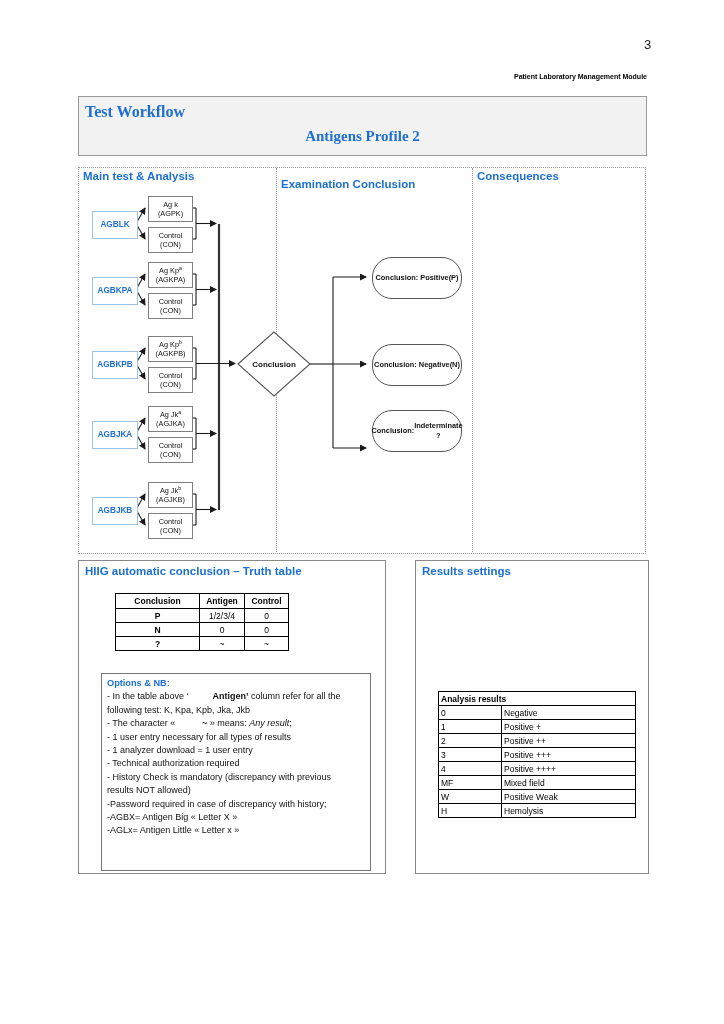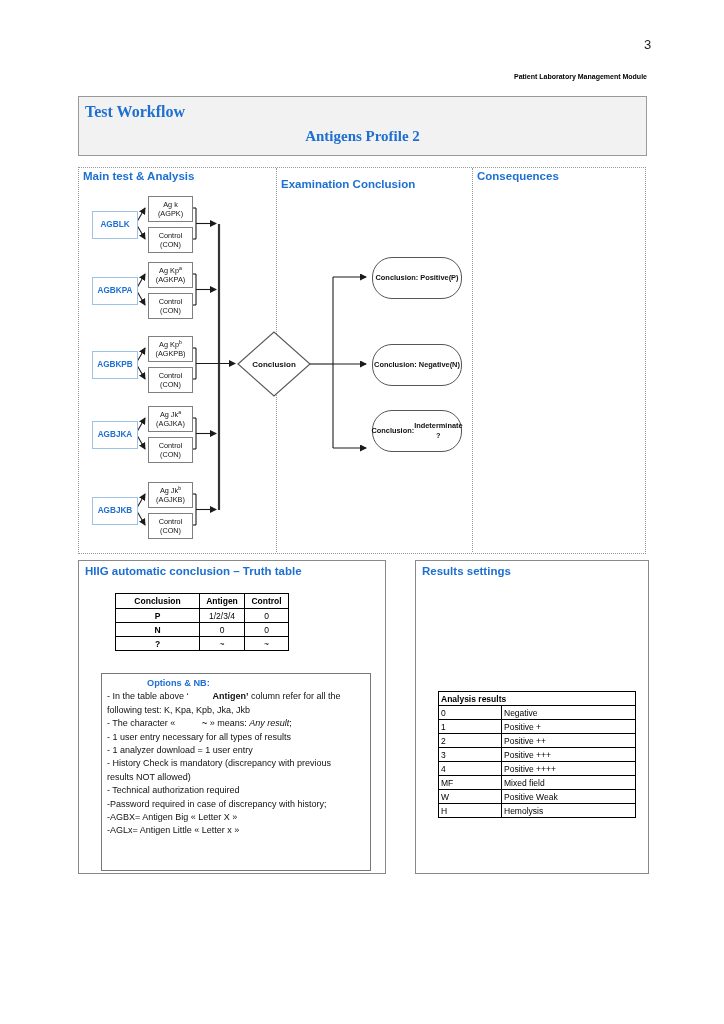--- a/index.html
+++ b/index.html
@@ -29,21 +29,21 @@
   .panel{border:1px solid #888;background:#fff;}
   table.dtable{border-collapse:collapse;font-size:8.5px;color:#000;}
   table.dtable td,table.dtable th{border:1px solid #000;padding:0 2px;height:13px;}
   table.truth th{height:14px;font-size:8.5px;}
   table.truth td,table.truth th{text-align:center;}
   table.truth .c0{width:79px;} table.truth .c1{width:40px;} table.truth .c2{width:39px;}
   table.res .c0{width:58px;} table.res .c1{width:129px;}
   td.thdr-teal{color:var(--teal,#0b8a8a);font-weight:bold;}
   td.thdr-blk{font-weight:bold;}
   .optbox{border:1px solid #777;background:#fff;padding:3px 5px;}
-  .opttitle{color:var(--accent,#1d6fd1);font-weight:bold;font-size:9.2px;line-height:13.4px;margin-left:40px;}
+  .opttitle{color:var(--accent,#1d6fd1);font-weight:bold;font-size:9.2px;line-height:13.4px;}
   .opt-lines{width:246px;font-size:9px;line-height:13.4px;color:#111;}
   .opt-lines .b{font-weight:bold;padding-left:24px;}
   .opt-lines .i{font-style:italic;}
   .coltitle{color:var(--accent,#1d6fd1);font-weight:bold;font-size:11.5px;}
 </style>
 </head>
 <body>
 
 <div id="page">
 
@@ -198,22 +198,22 @@
           </tr>
         </tbody>
     </table>
     <div class="abs optbox" style="left:22px;top:112px;width:258px;height:190px;">
       <div class="opttitle">Options &amp; NB:</div>
       <div class="opt-lines" id="options-lines">
           <div class="opt-line"><span>- In the table above ‘</span><span class="b">Antigen’</span><span> column refer for all the following test: K, Kpa, Kpb, Jka, Jkb</span></div>
           <div class="opt-line"><span>- The character « </span><span class="b">~</span><span> » means: </span><span class="i">Any result</span><span>;</span></div>
           <div class="opt-line"><span>- 1 user entry necessary for all types of results</span></div>
           <div class="opt-line"><span>- 1 analyzer download = 1 user entry</span></div>
+          <div class="opt-line"><span>- Technical authorization required</span></div>
           <div class="opt-line"><span>- History Check is mandatory (discrepancy with previous results NOT allowed)</span></div>
-          <div class="opt-line"><span>- Technical authorization required</span></div>
           <div class="opt-line"><span>-Password required in case of discrepancy with history;</span></div>
           <div class="opt-line"><span>-AGBX= Antigen Big « Letter X »</span></div>
           <div class="opt-line"><span>-AGLx= Antigen Little « Letter x »</span></div>
         </div>
     </div>
   </div>
 
   <div class="abs panel" style="left:415px;top:560px;width:232px;height:312px;">
     <div class="abs sect" style="left:6px;top:4px;">Results settings</div>
     <table class="abs dtable res" style="left:22px;top:130px;">

